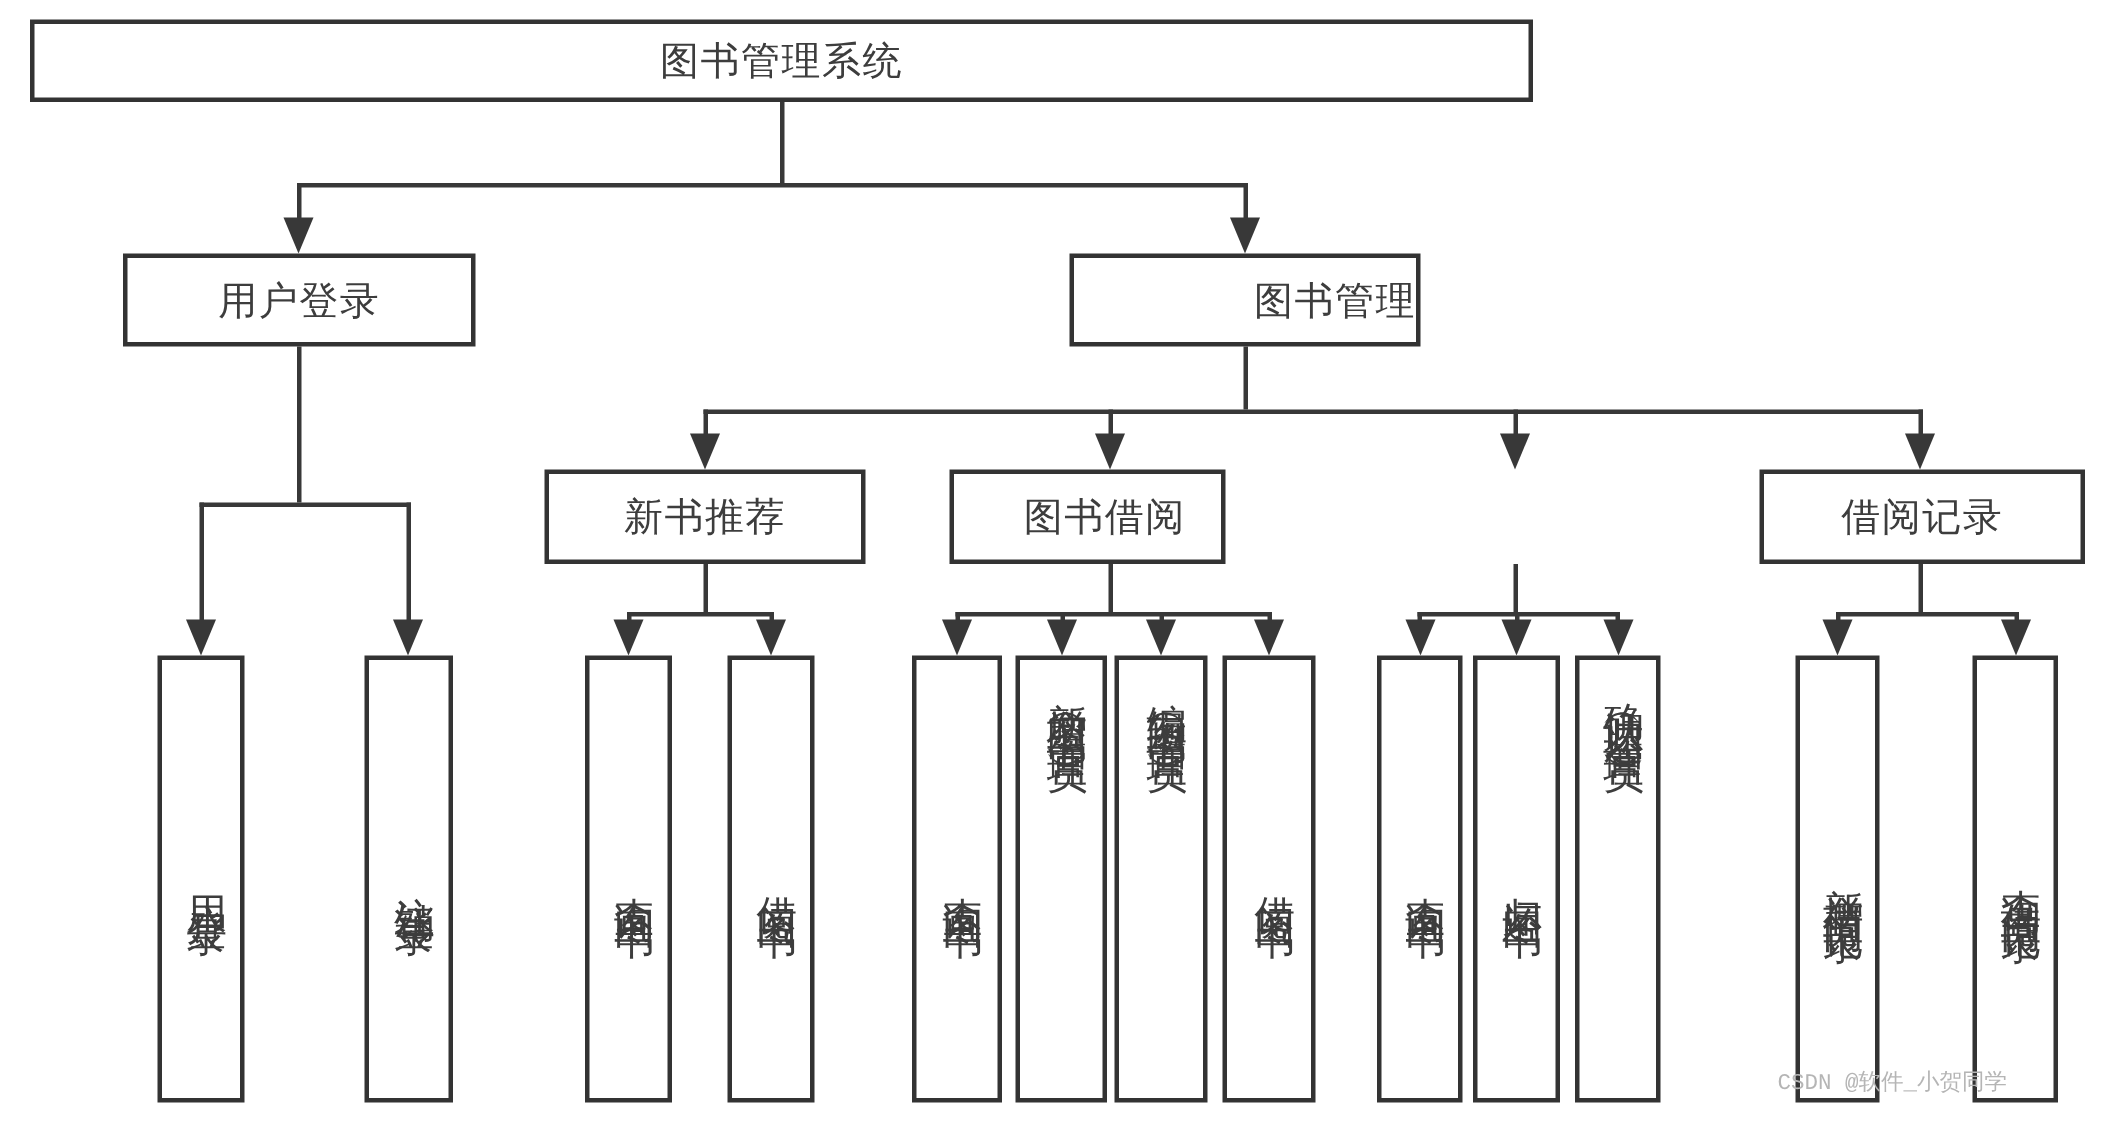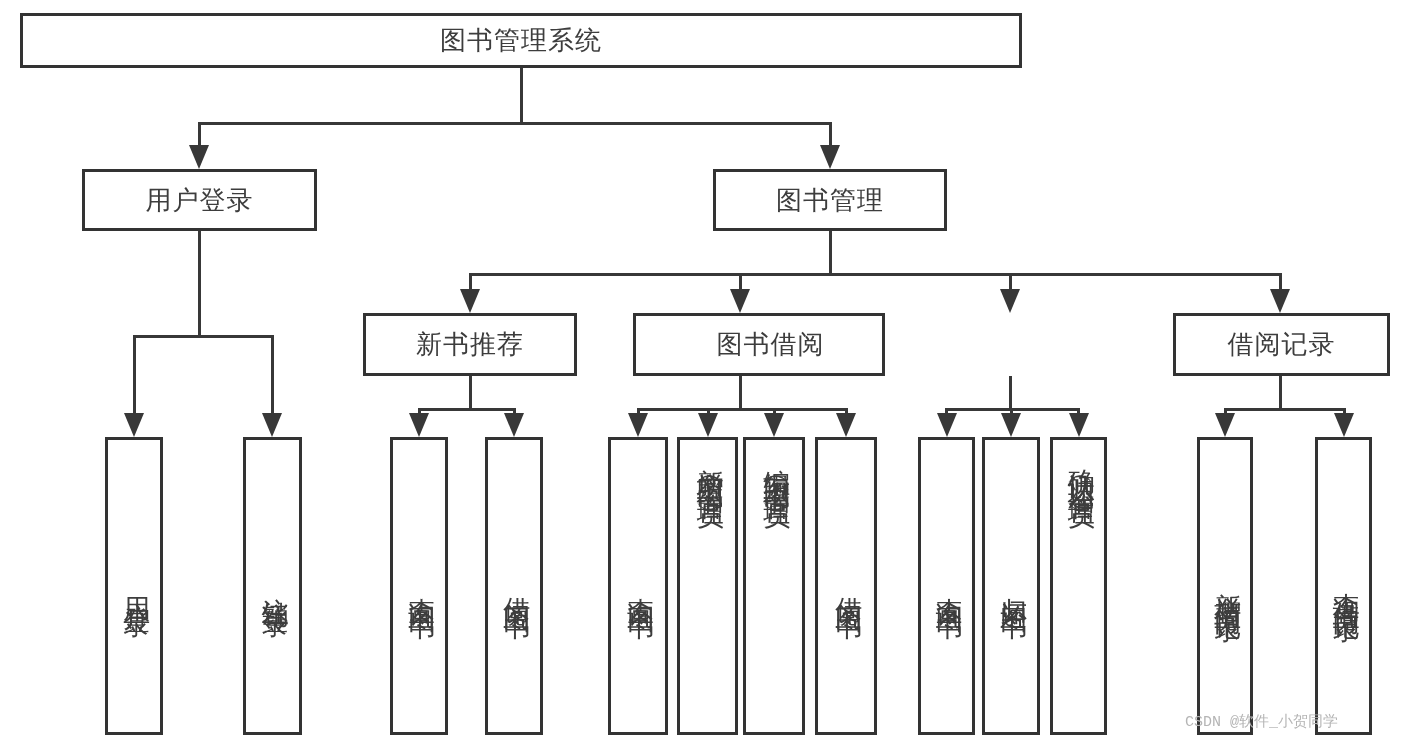--- a/index.html
+++ b/index.html
@@ -59,28 +59,28 @@
 
 <div id="canvas">
 
   <div class="box" style="left:20px;top:13px;width:1002px;height:55px;">
     <span class="hlabel">图书管理系统</span>
   </div>
 
   <div class="box" style="left:82px;top:169px;width:235px;height:62px;">
     <span class="hlabel">用户登录</span>
   </div>
-  <div class="box" style="left:713px;top:169px;width:234px;height:62px;">
+  <div class="box" style="left:713px;top:169px;width:234px;height:62px;justify-content:flex-end;">
     <span class="hlabel">图书管理</span>
   </div>
 
   <div class="box" style="left:363px;top:313px;width:214px;height:63px;">
     <span class="hlabel">新书推荐</span>
   </div>
-  <div class="box" style="left:633px;top:313px;width:252px;height:63px;padding-left:23px;">
+  <div class="box" style="left:633px;top:313px;width:184px;height:63px;padding-left:23px;">
     <span class="hlabel">图书借阅</span>
   </div>
   <div class="box" style="left:1173px;top:313px;width:217px;height:63px;">
     <span class="hlabel">借阅记录</span>
   </div>
 
   <div class="box vbox" style="left:105px;top:437px;width:58px;height:298px;">
     <span class="vlabel">用户登录</span>
   </div>
   <div class="box vbox" style="left:243px;top:437px;width:59px;height:298px;">

